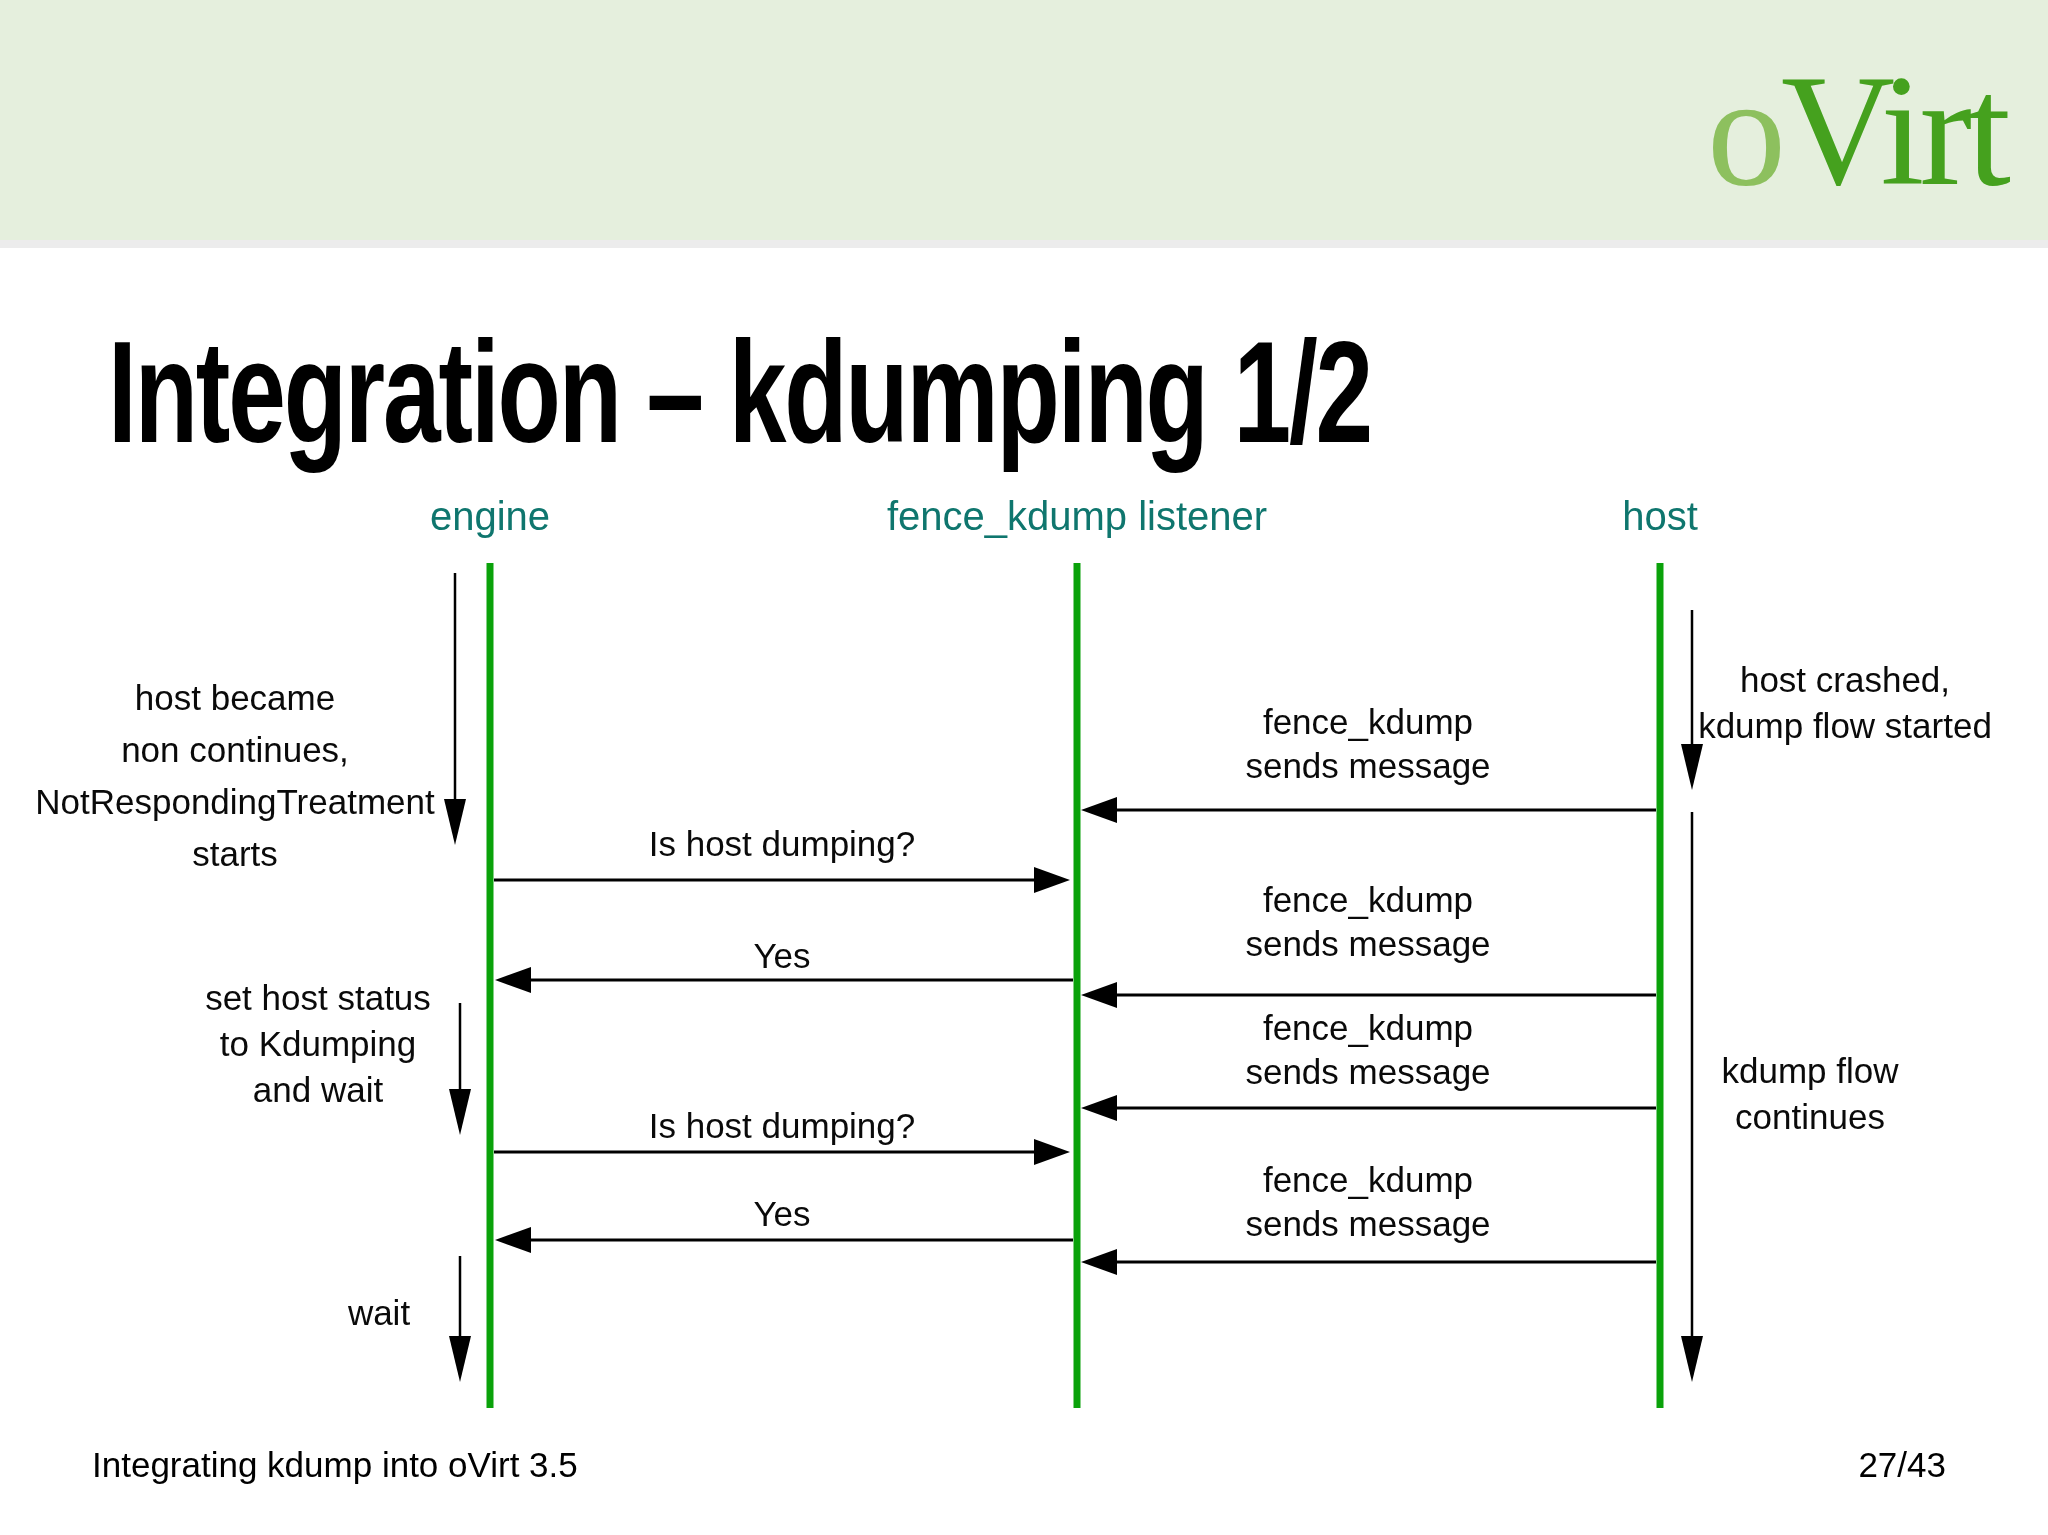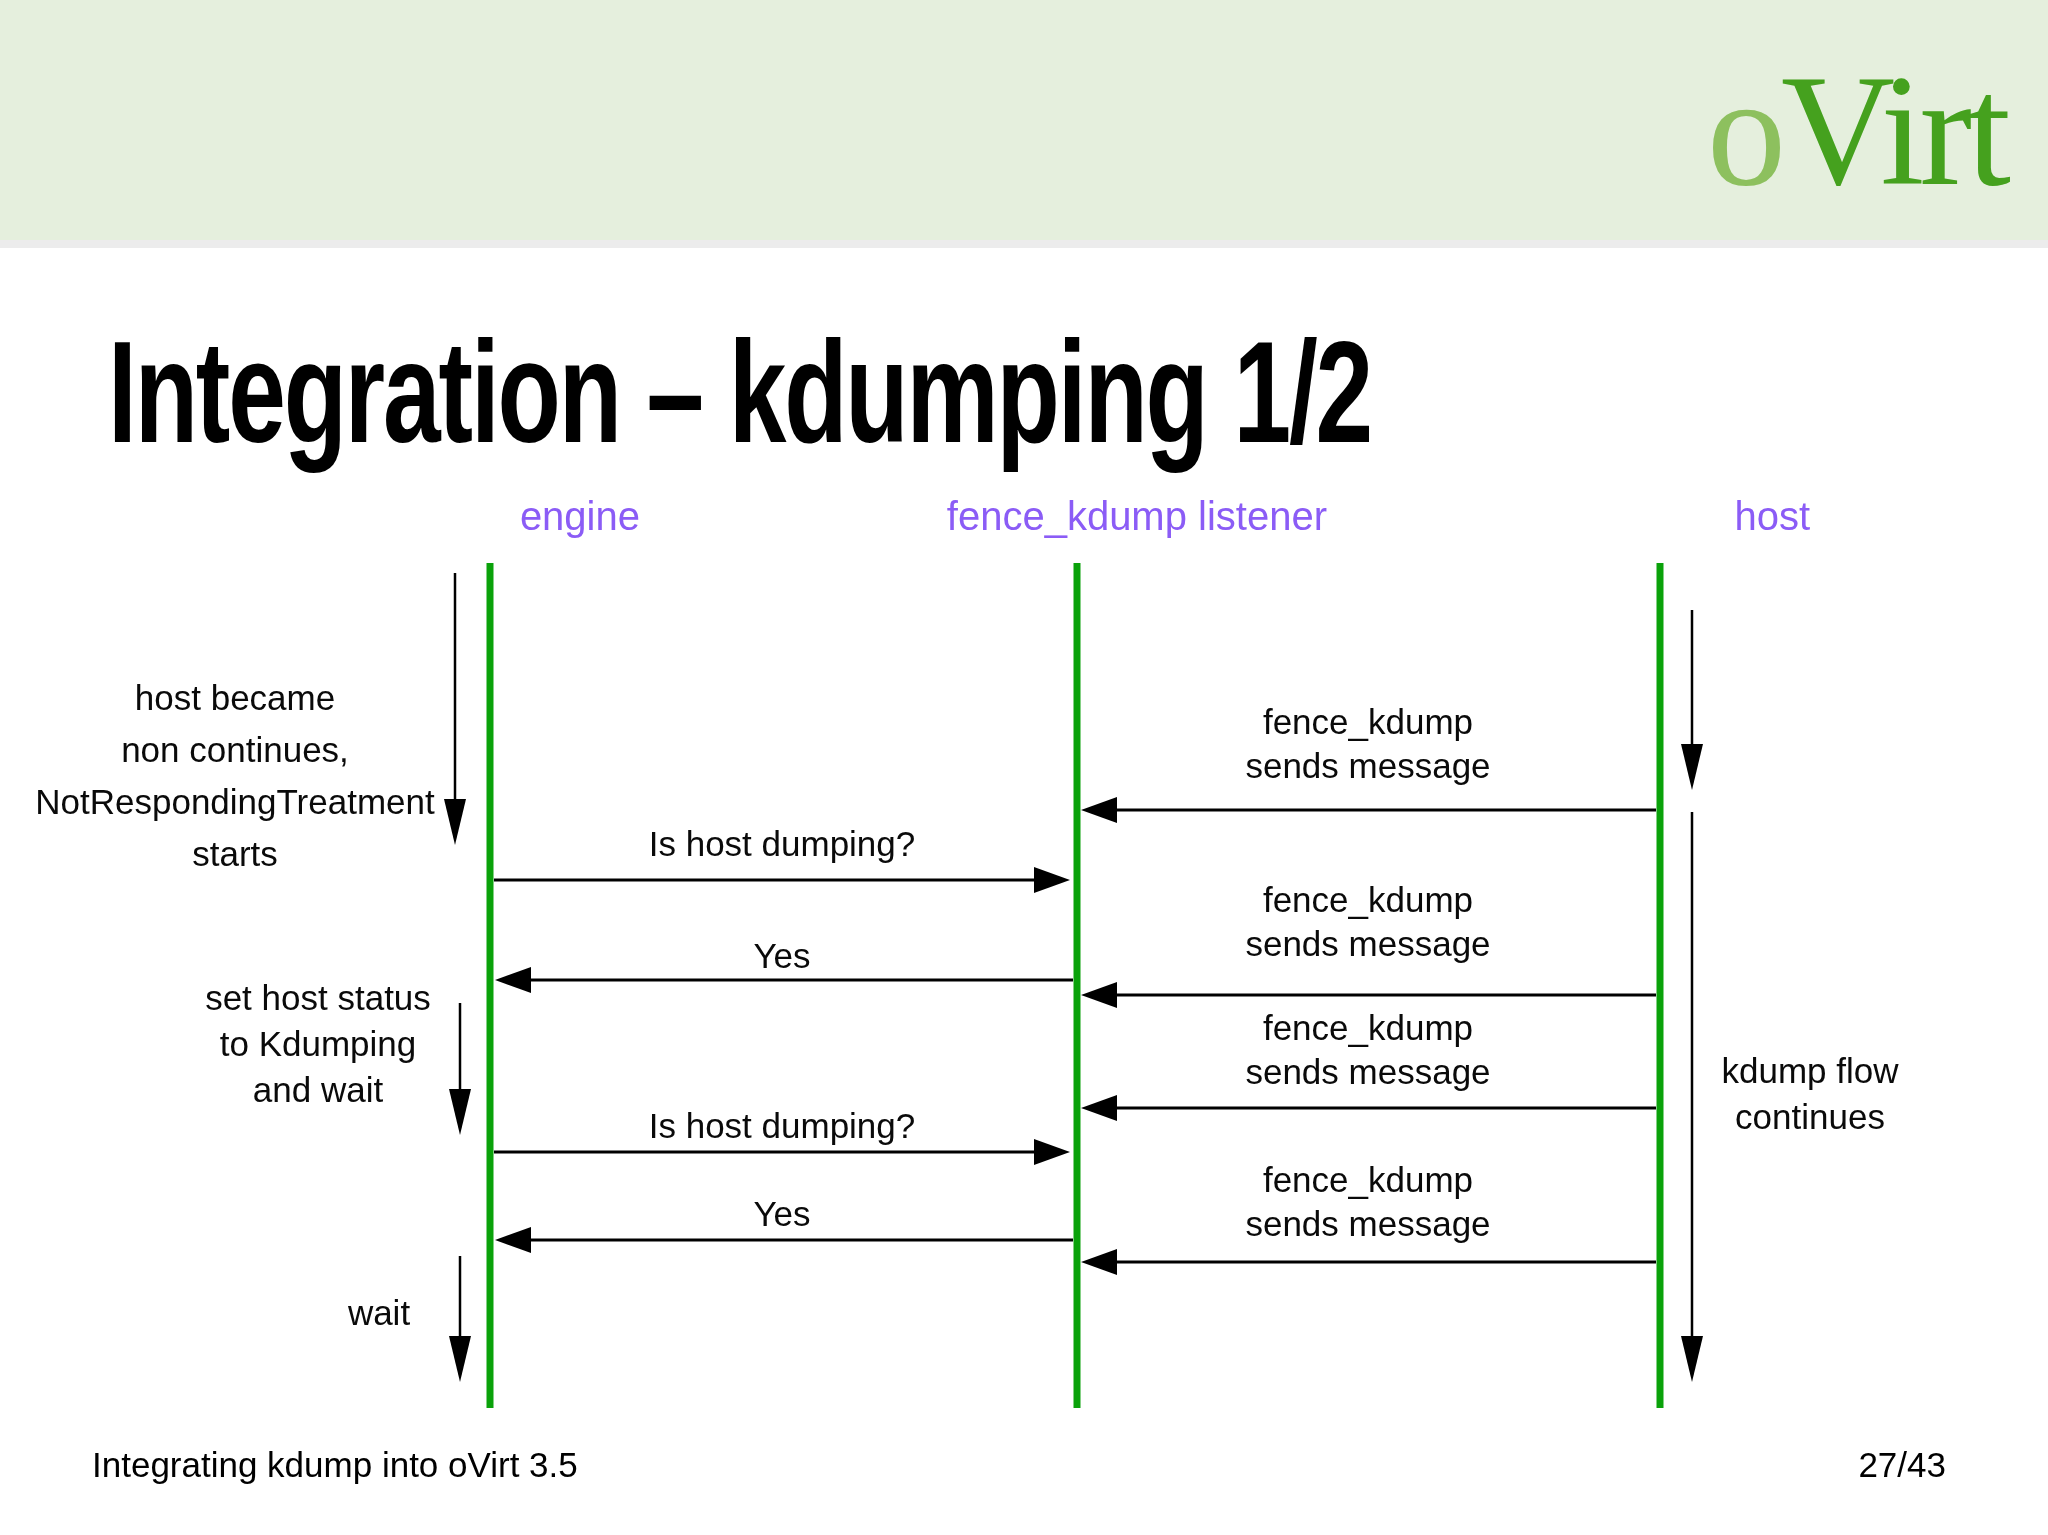--- a/index.html
+++ b/index.html
@@ -17,22 +17,22 @@
     letter-spacing:-5px; white-space:nowrap;
   }
   .logo-o   { color:#8dc05e; }
   .logo-virt{ color:#45a11e; }
   .title {
     position:absolute; left:108px; top:321px; font-size:144px; font-weight:bold;
     line-height:1; color:#000; white-space:nowrap; letter-spacing:-3px;
     transform:scaleX(0.72); transform-origin:left top;
   }
   .ll-label {
-    position:absolute; top:492px; height:48px; text-align:right;
-    font-size:40px; line-height:48px; color:#8b5cf6; white-space:nowrap;
+    position:absolute; top:492px; height:48px; text-align:center;
+    font-size:40px; line-height:48px; color:#0f766e; white-space:nowrap;
   }
   .ll-engine   { left:340px;  width:300px; }
   .ll-listener { left:827px;  width:500px; }
   .ll-host     { left:1510px; width:300px; }
   .note, .msg-label, .qlabel {
     position:absolute; text-align:center; color:#0a0a0a; white-space:nowrap;
   }
   .note  { font-size:35px; }
   .note-1 { left:20px;   top:672px;  width:430px; line-height:52px; }
   .note-2 { left:118px;  top:975px;  width:400px; line-height:46px; }
@@ -147,20 +147,24 @@
     <div>NotRespondingTreatment</div>
     <div>starts</div>
   </div>
   <div class="note note-2">
     <div>set host status</div>
     <div>to Kdumping</div>
     <div>and wait</div>
   </div>
   <div class="note note-3">wait</div>
 
+  <div class="note hnote-1">
+    <div>host crashed,</div>
+    <div>kdump flow started</div>
+  </div>
   <div class="note hnote-2">
     <div>kdump flow</div>
     <div>continues</div>
   </div>
 
   <div class="qlabel q-0">Is host dumping?</div>
   <div class="qlabel q-1">Yes</div>
   <div class="qlabel q-2">Is host dumping?</div>
   <div class="qlabel q-3">Yes</div>
 

